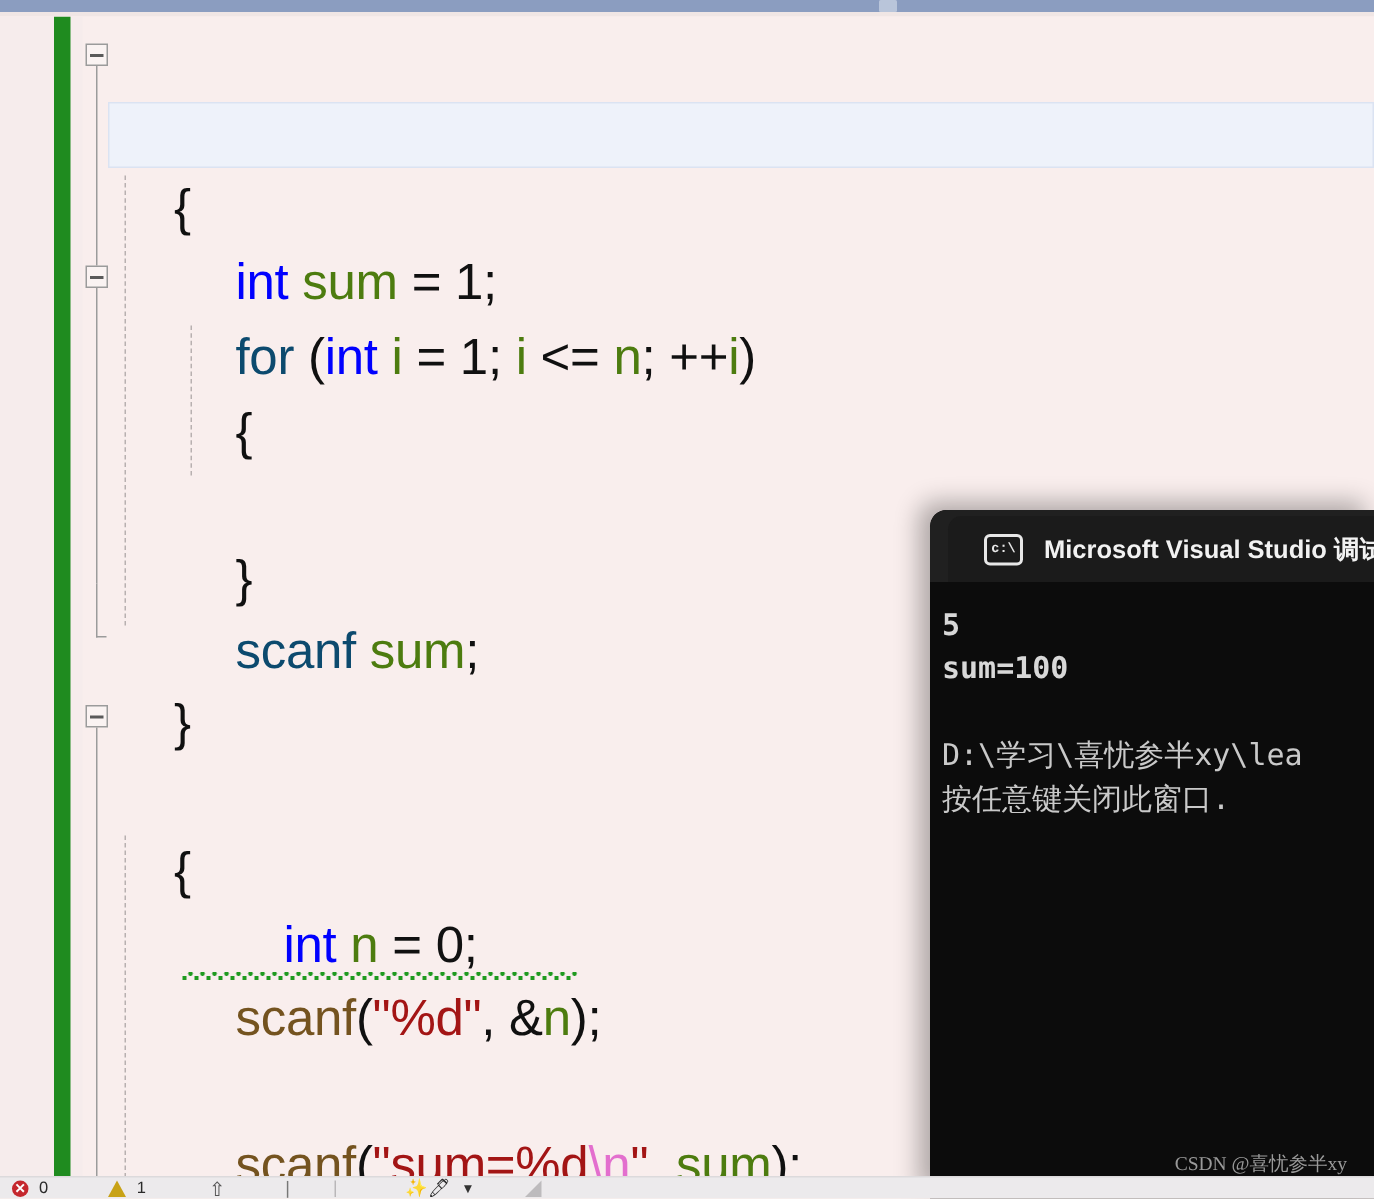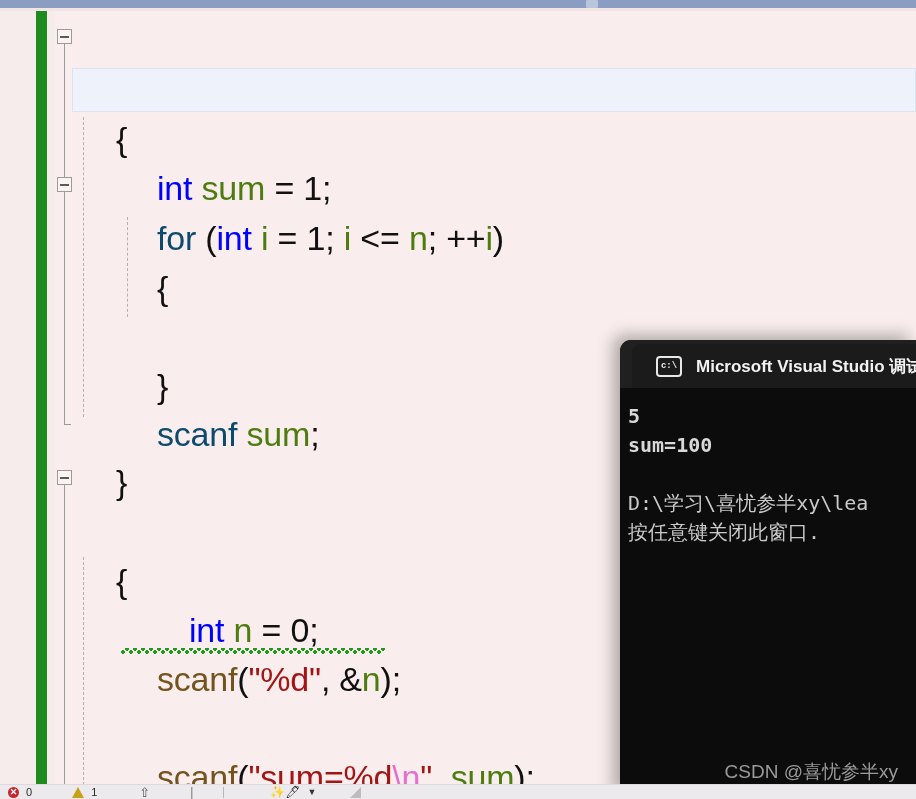--- a/index.html
+++ b/index.html
@@ -152,22 +152,22 @@
     font-size:20px;
     line-height:29px;
     white-space:pre;
     overflow:hidden;
   }
   #console-body .out { color:#d8d8d8; font-weight:bold; }
   #console-body .path{ color:#c9c9c9; }
 
   #watermark{
     position:absolute; right:18px; bottom:14px;
-    color:#9a9a9a; font-size:19px;
-    font-family:Liberation Sans, sans-serif;
+    color:#9a9a9a; font-size:13px;
+    font-family:Liberation Serif, serif;
     white-space:nowrap;
   }
 
   
   #statusbar{
     position:absolute; left:0; bottom:0; width:916px; height:15px;
     background:#eceaec;
     border-top:1px solid #dcdadc;
     display:flex; align-items:center;
     font-size:11px; color:#2a2a2a;

